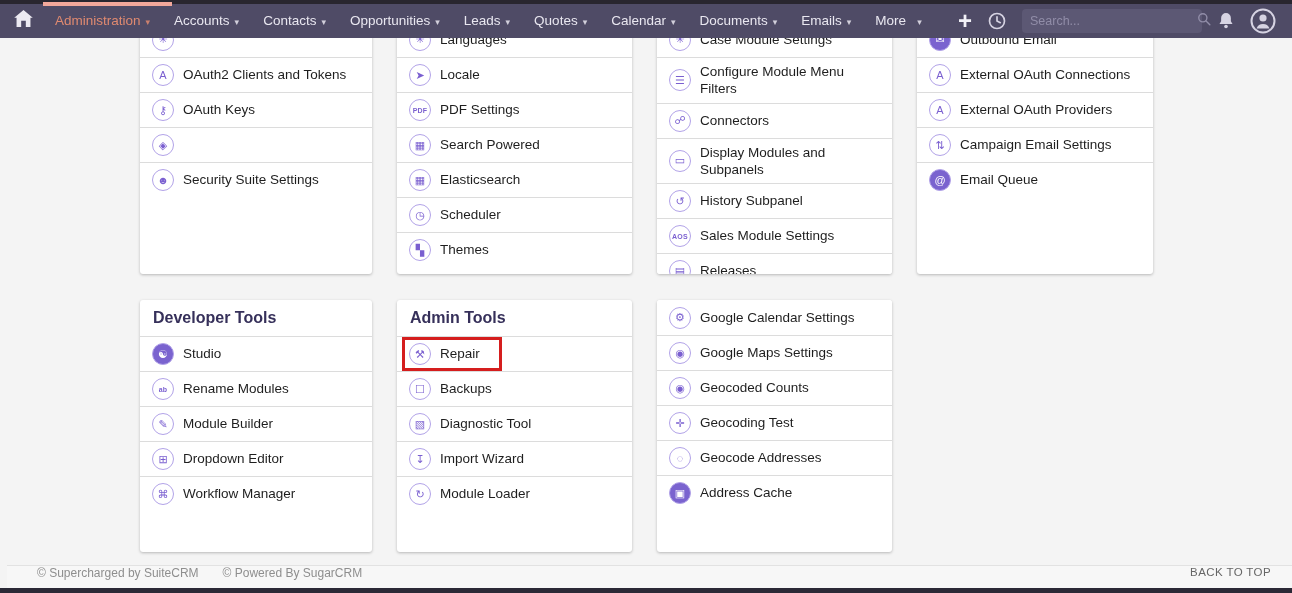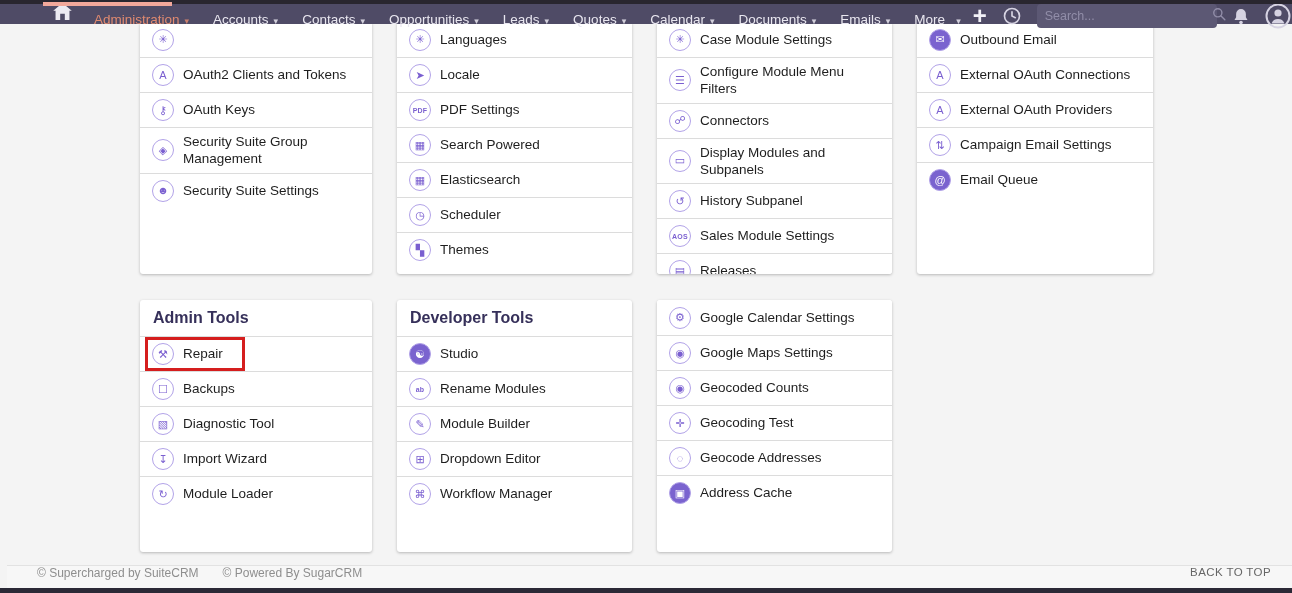--- a/index.html
+++ b/index.html
@@ -6,22 +6,22 @@
   html,body { width:1292px; height:593px; }
   body {
     position: relative; overflow: hidden;
     background: #f4f4f4;
     font-family: "Liberation Sans", sans-serif;
   }
   
   .topstrip { position:absolute; top:0; left:0; width:100%; height:4px; background:#29262f; z-index:31; }
   .activebar { position:absolute; top:2px; left:43px; width:129px; height:4px; background:#f2a89b; z-index:32; }
   .navbar {
-    position:absolute; top:0; left:0; width:100%; height:24px;
-    background:#4f4b66; z-index:30; display:flex; align-items:flex-start;padding-left:39px;
+    position:absolute; top:0; left:0; width:100%; height:38px;
+    background:#4f4b66; z-index:30; display:flex; align-items:center;
   }
   .nav-home { margin-left:14px; margin-top:3px; display:flex; align-items:center; cursor:pointer; }
   .nav-items { display:flex; align-items:center; margin-left:10px; margin-top:3px; }
   .nav-item { display:flex; align-items:center; gap:5px; padding:9px 12px; color:#e9e7f0; font-size:13.5px; cursor:pointer; white-space:nowrap; }
   .nav-item .caret { font-size:9px; opacity:.85; padding-top:2px; }
   .nav-item.active { color:#e08a70; }
   .nav-item.more .caret { margin-left:6px; }
   .nav-right { margin-left:auto; display:flex; align-items:center; gap:15px; padding-right:16px; margin-top:3px; }
   .plus-btn { color:#f2f1f7; font-size:24px; font-weight:bold; line-height:1; cursor:pointer; }
   .nav-svg { display:flex; align-items:center; cursor:pointer; }
@@ -161,21 +161,20 @@
         <div class="item">
           <span class="ic">A</span>
           <span class="lbl">OAuth2 Clients and Tokens</span>
         </div>
         <div class="item">
           <span class="ic">⚷</span>
           <span class="lbl">OAuth Keys</span>
         </div>
         <div class="item">
           <span class="ic">◈</span>
-          <span class="lbl">Security Suite Group Management</span>
         </div>
         <div class="item">
           <span class="ic">☻</span>
           <span class="lbl">Security Suite Settings</span>
         </div>
       </div>
       <div class="card cut">
         <div class="item">
           <span class="ic">✳</span>
           <span class="lbl">Languages</span>
@@ -253,20 +252,43 @@
           <span class="lbl">Campaign Email Settings</span>
         </div>
         <div class="item">
           <span class="ic filled">@</span>
           <span class="lbl">Email Queue</span>
         </div>
       </div>
     </div>
   <div class="grid row2" id="grid-row2">
       <div class="card titled">
+        <div class="card-title">Developer Tools</div>
+        <div class="item">
+          <span class="ic filled">☯</span>
+          <span class="lbl">Studio</span>
+        </div>
+        <div class="item">
+          <span class="ic badge">ab</span>
+          <span class="lbl">Rename Modules</span>
+        </div>
+        <div class="item">
+          <span class="ic">✎</span>
+          <span class="lbl">Module Builder</span>
+        </div>
+        <div class="item">
+          <span class="ic">⊞</span>
+          <span class="lbl">Dropdown Editor</span>
+        </div>
+        <div class="item">
+          <span class="ic">⌘</span>
+          <span class="lbl">Workflow Manager</span>
+        </div>
+      </div>
+      <div class="card titled">
         <div class="card-title">Admin Tools</div>
         <div class="item">
           <span class="ic">⚒</span>
           <span class="lbl">Repair</span>
           <div class="redbox"></div>
         </div>
         <div class="item">
           <span class="ic">☐</span>
           <span class="lbl">Backups</span>
         </div>
@@ -274,43 +296,20 @@
           <span class="ic">▧</span>
           <span class="lbl">Diagnostic Tool</span>
         </div>
         <div class="item">
           <span class="ic">↧</span>
           <span class="lbl">Import Wizard</span>
         </div>
         <div class="item">
           <span class="ic">↻</span>
           <span class="lbl">Module Loader</span>
-        </div>
-      </div>
-      <div class="card titled">
-        <div class="card-title">Developer Tools</div>
-        <div class="item">
-          <span class="ic filled">☯</span>
-          <span class="lbl">Studio</span>
-        </div>
-        <div class="item">
-          <span class="ic badge">ab</span>
-          <span class="lbl">Rename Modules</span>
-        </div>
-        <div class="item">
-          <span class="ic">✎</span>
-          <span class="lbl">Module Builder</span>
-        </div>
-        <div class="item">
-          <span class="ic">⊞</span>
-          <span class="lbl">Dropdown Editor</span>
-        </div>
-        <div class="item">
-          <span class="ic">⌘</span>
-          <span class="lbl">Workflow Manager</span>
         </div>
       </div>
       <div class="card titled">
         <div class="item">
           <span class="ic">⚙</span>
           <span class="lbl">Google Calendar Settings</span>
         </div>
         <div class="item">
           <span class="ic">◉</span>
           <span class="lbl">Google Maps Settings</span>

